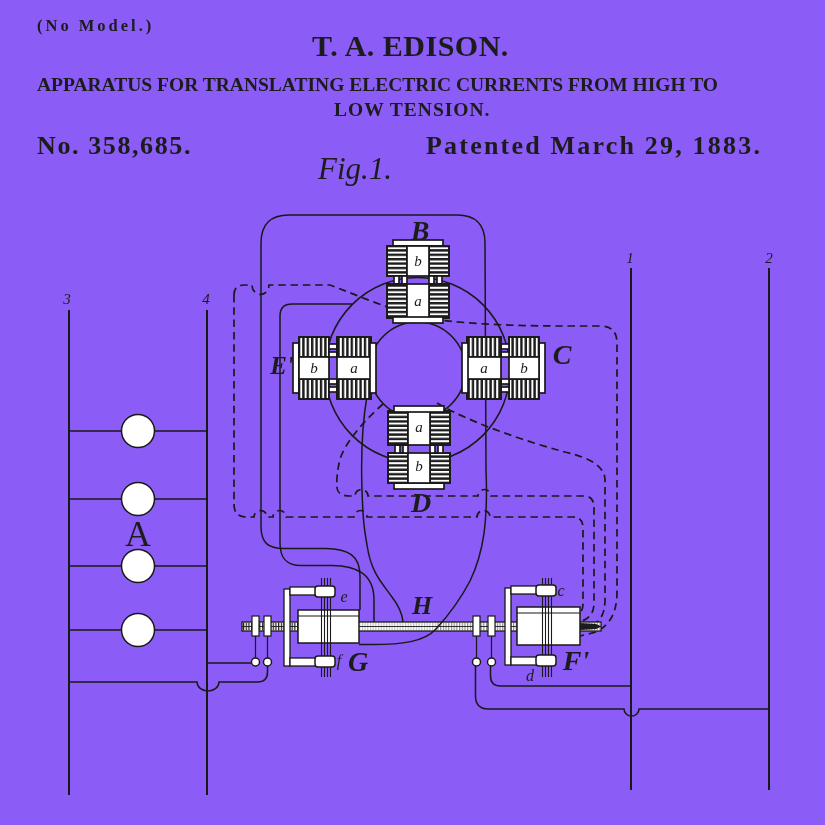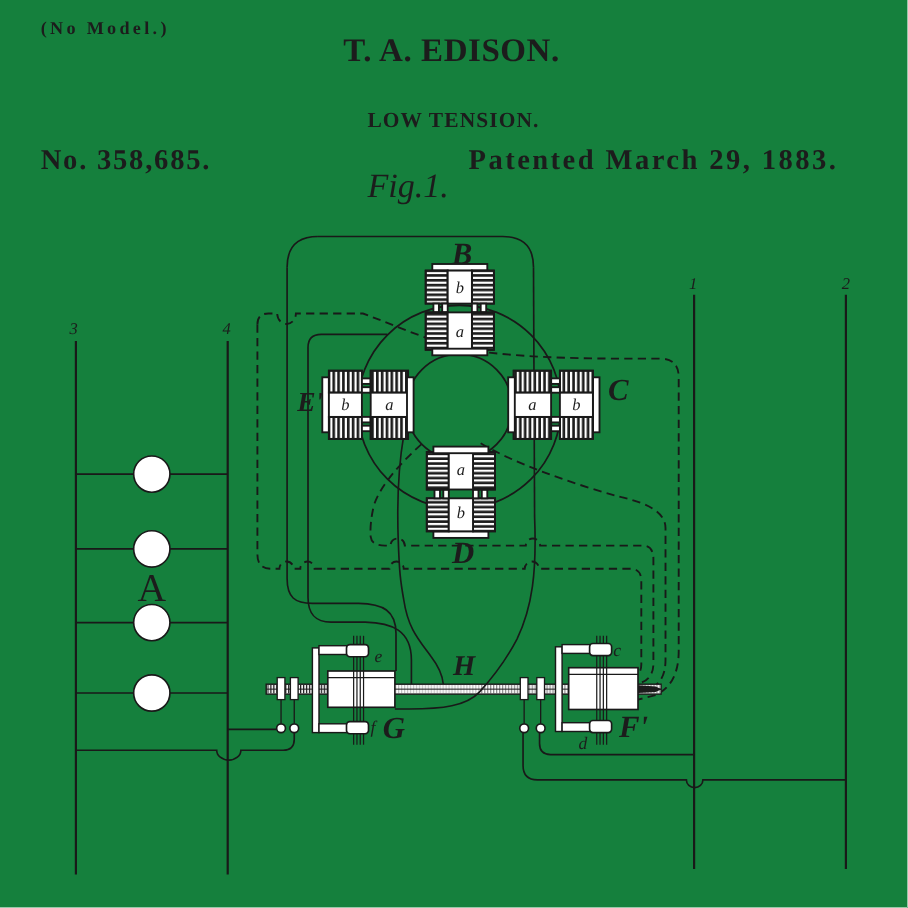--- a/index.html
+++ b/index.html
@@ -1,28 +1,29 @@
 <!DOCTYPE html>
 <html><head>
 <meta charset="utf-8">
 <style>
   html,body{margin:0;padding:0;background:#fff;}
-  #page{position:relative;width:825px;height:825px;background:#15803d;overflow:hidden;
+  #page{position:relative;width:825px;height:825px;background:#8b5cf6;overflow:hidden;
         font-family:"Liberation Serif", serif;}
   .t{position:absolute;white-space:nowrap;color:#1c1c1c;}
 </style>
 </head>
 <body>
 <div id="page">
   <div class="t" style="left:37px;top:16px;font-size:16.5px;font-weight:bold;letter-spacing:3px;">(No Model.)</div>
   <div class="t" style="left:312px;top:29px;font-size:30px;font-weight:bold;letter-spacing:0.5px;">T. A. EDISON.</div>
+  <div class="t" style="left:37px;top:74px;font-size:19.5px;font-weight:bold;letter-spacing:0px;">APPARATUS FOR TRANSLATING ELECTRIC CURRENTS FROM HIGH TO</div>
   <div class="t" style="left:334px;top:99px;font-size:19.5px;font-weight:bold;letter-spacing:1px;">LOW TENSION.</div>
   <div class="t" style="left:37px;top:131px;font-size:26px;font-weight:bold;letter-spacing:1.6px;">No. 358,685.</div>
   <div class="t" style="left:426px;top:131px;font-size:26px;font-weight:bold;letter-spacing:2.2px;">Patented March 29, 1883.</div>
-  <div class="t" style="left:334px;top:151px;font-size:31px;font-style:italic;">Fig.1.</div>
+  <div class="t" style="left:318px;top:151px;font-size:31px;font-style:italic;">Fig.1.</div>
 
   <svg width="825" height="825" viewBox="0 0 825 825" style="position:absolute;left:0;top:0;" fill="none" stroke="#191919" stroke-width="1.5">
     <defs>
       <pattern id="hh" width="10" height="4.4" patternUnits="userSpaceOnUse">
         <rect x="0" y="0" width="10" height="2.4" fill="#1c1c1c" stroke="none"></rect>
       </pattern>
       <pattern id="hs" width="2.7" height="8" patternUnits="userSpaceOnUse">
         <rect x="0" y="0" width="1.2" height="8" fill="#1c1c1c" stroke="none"></rect>
       </pattern>
       <g id="coil">

